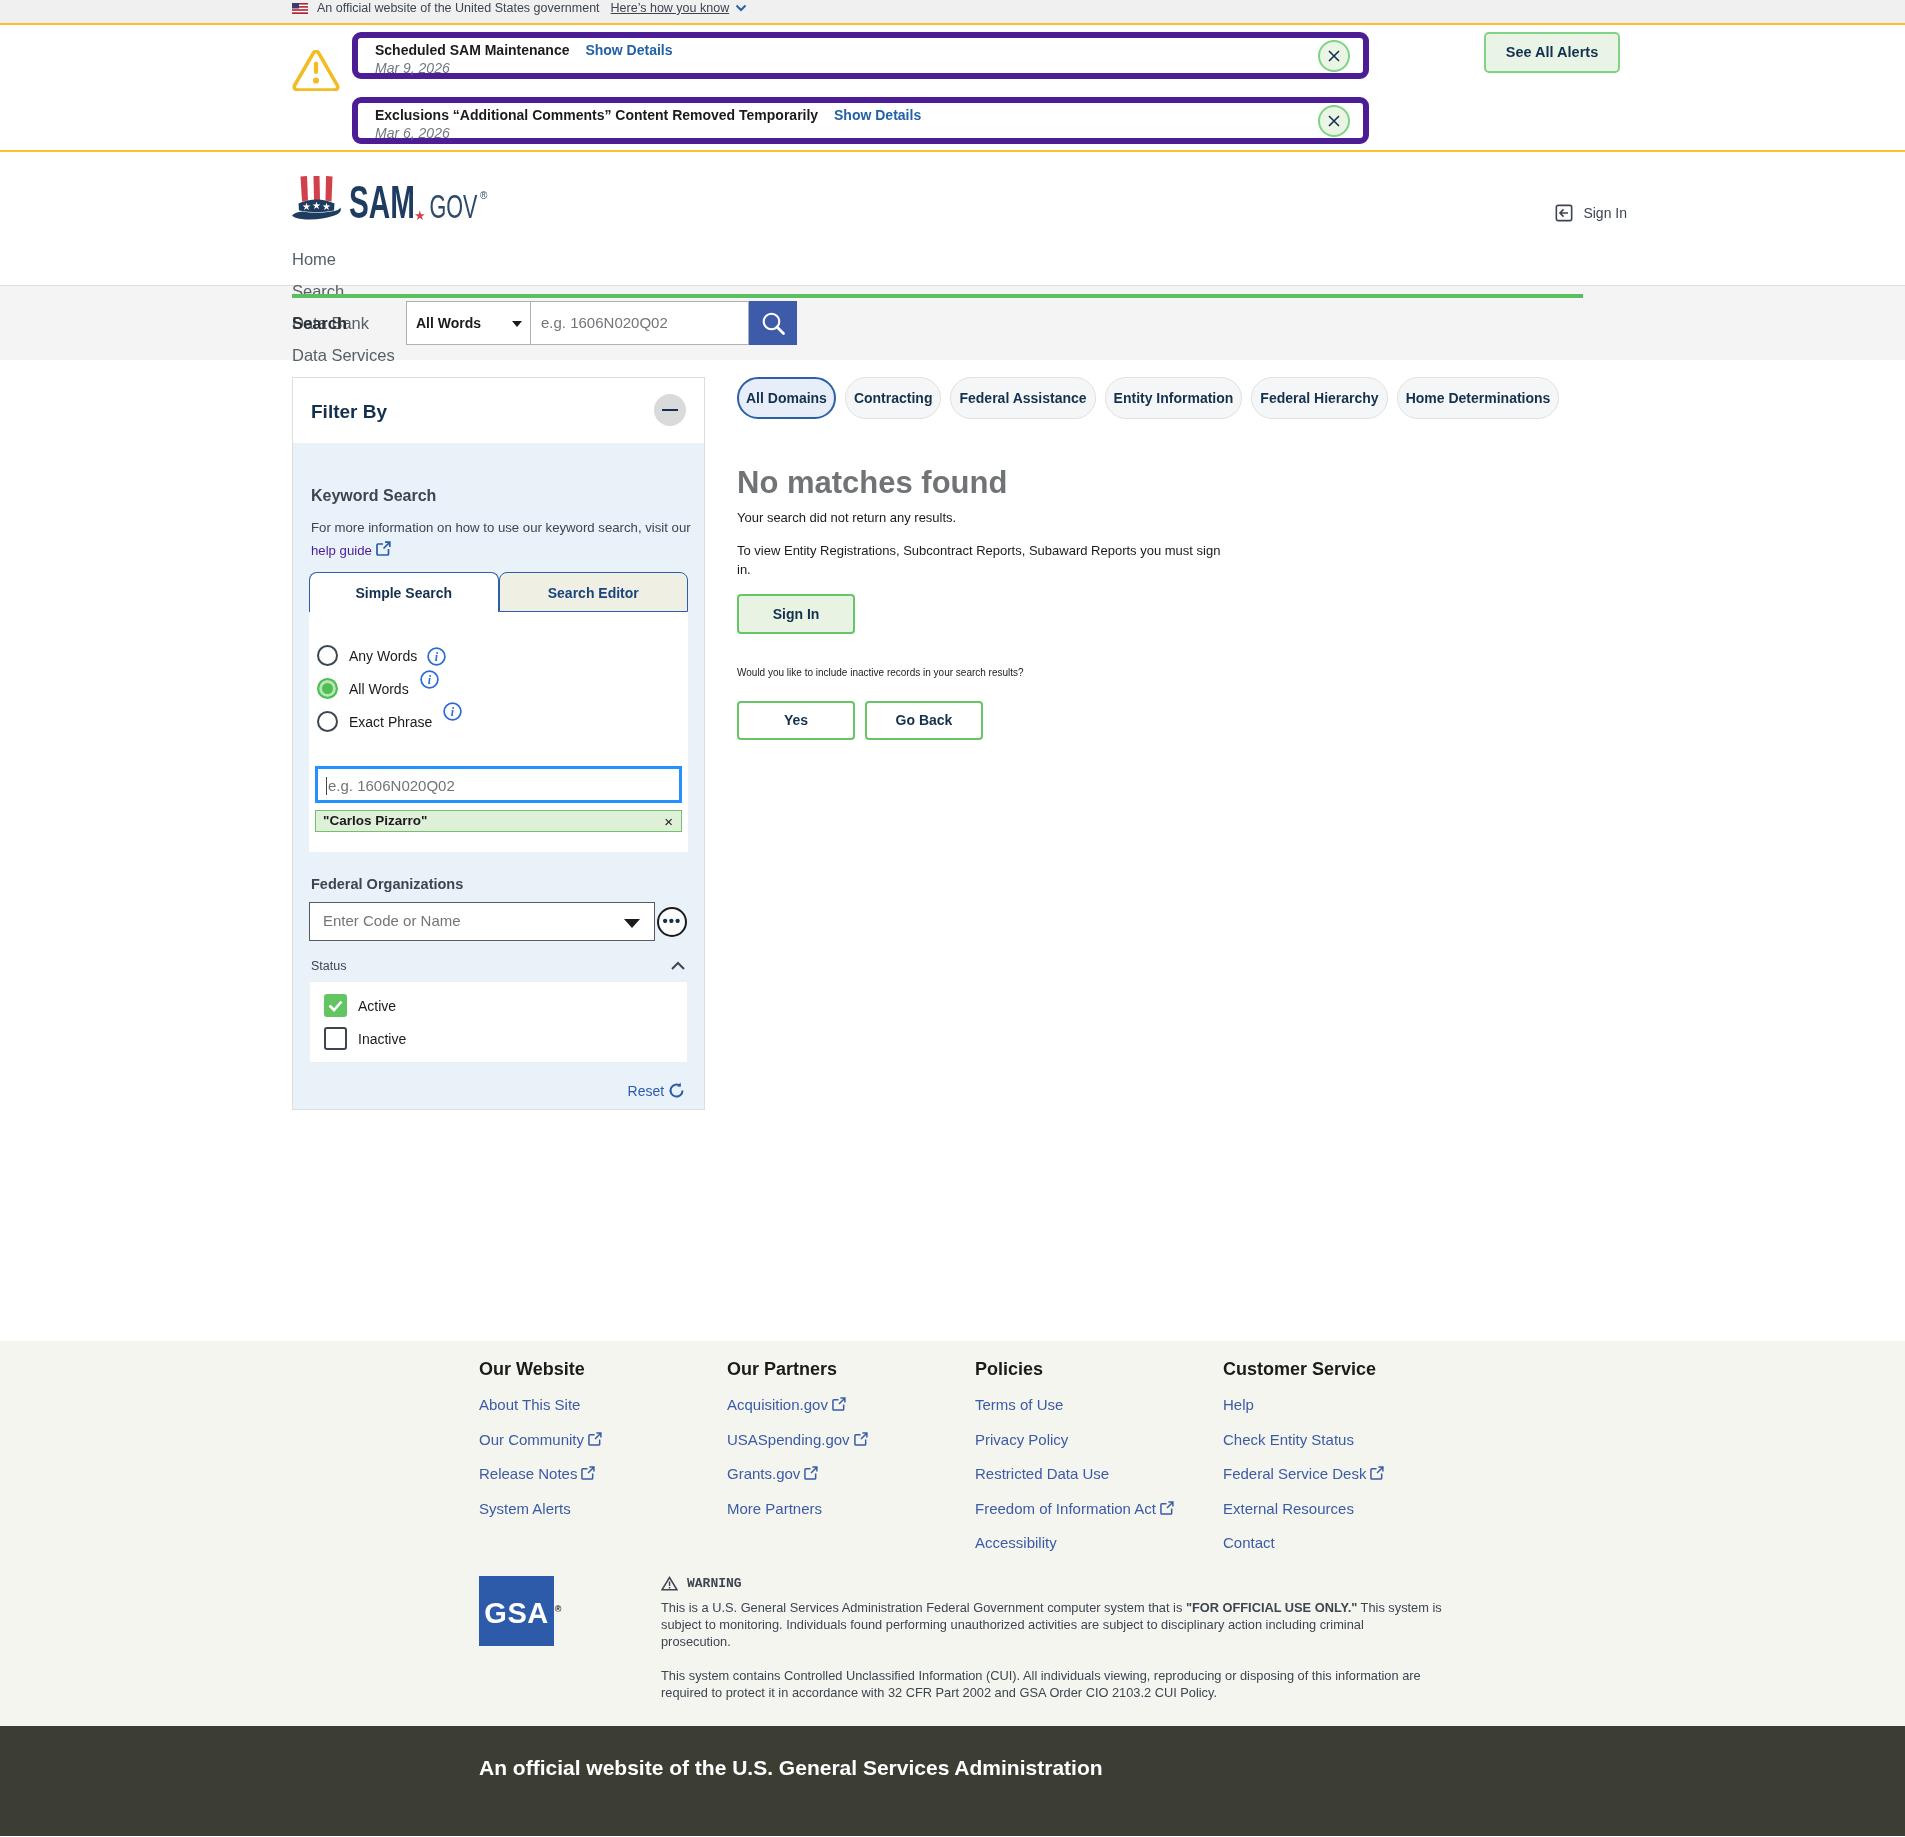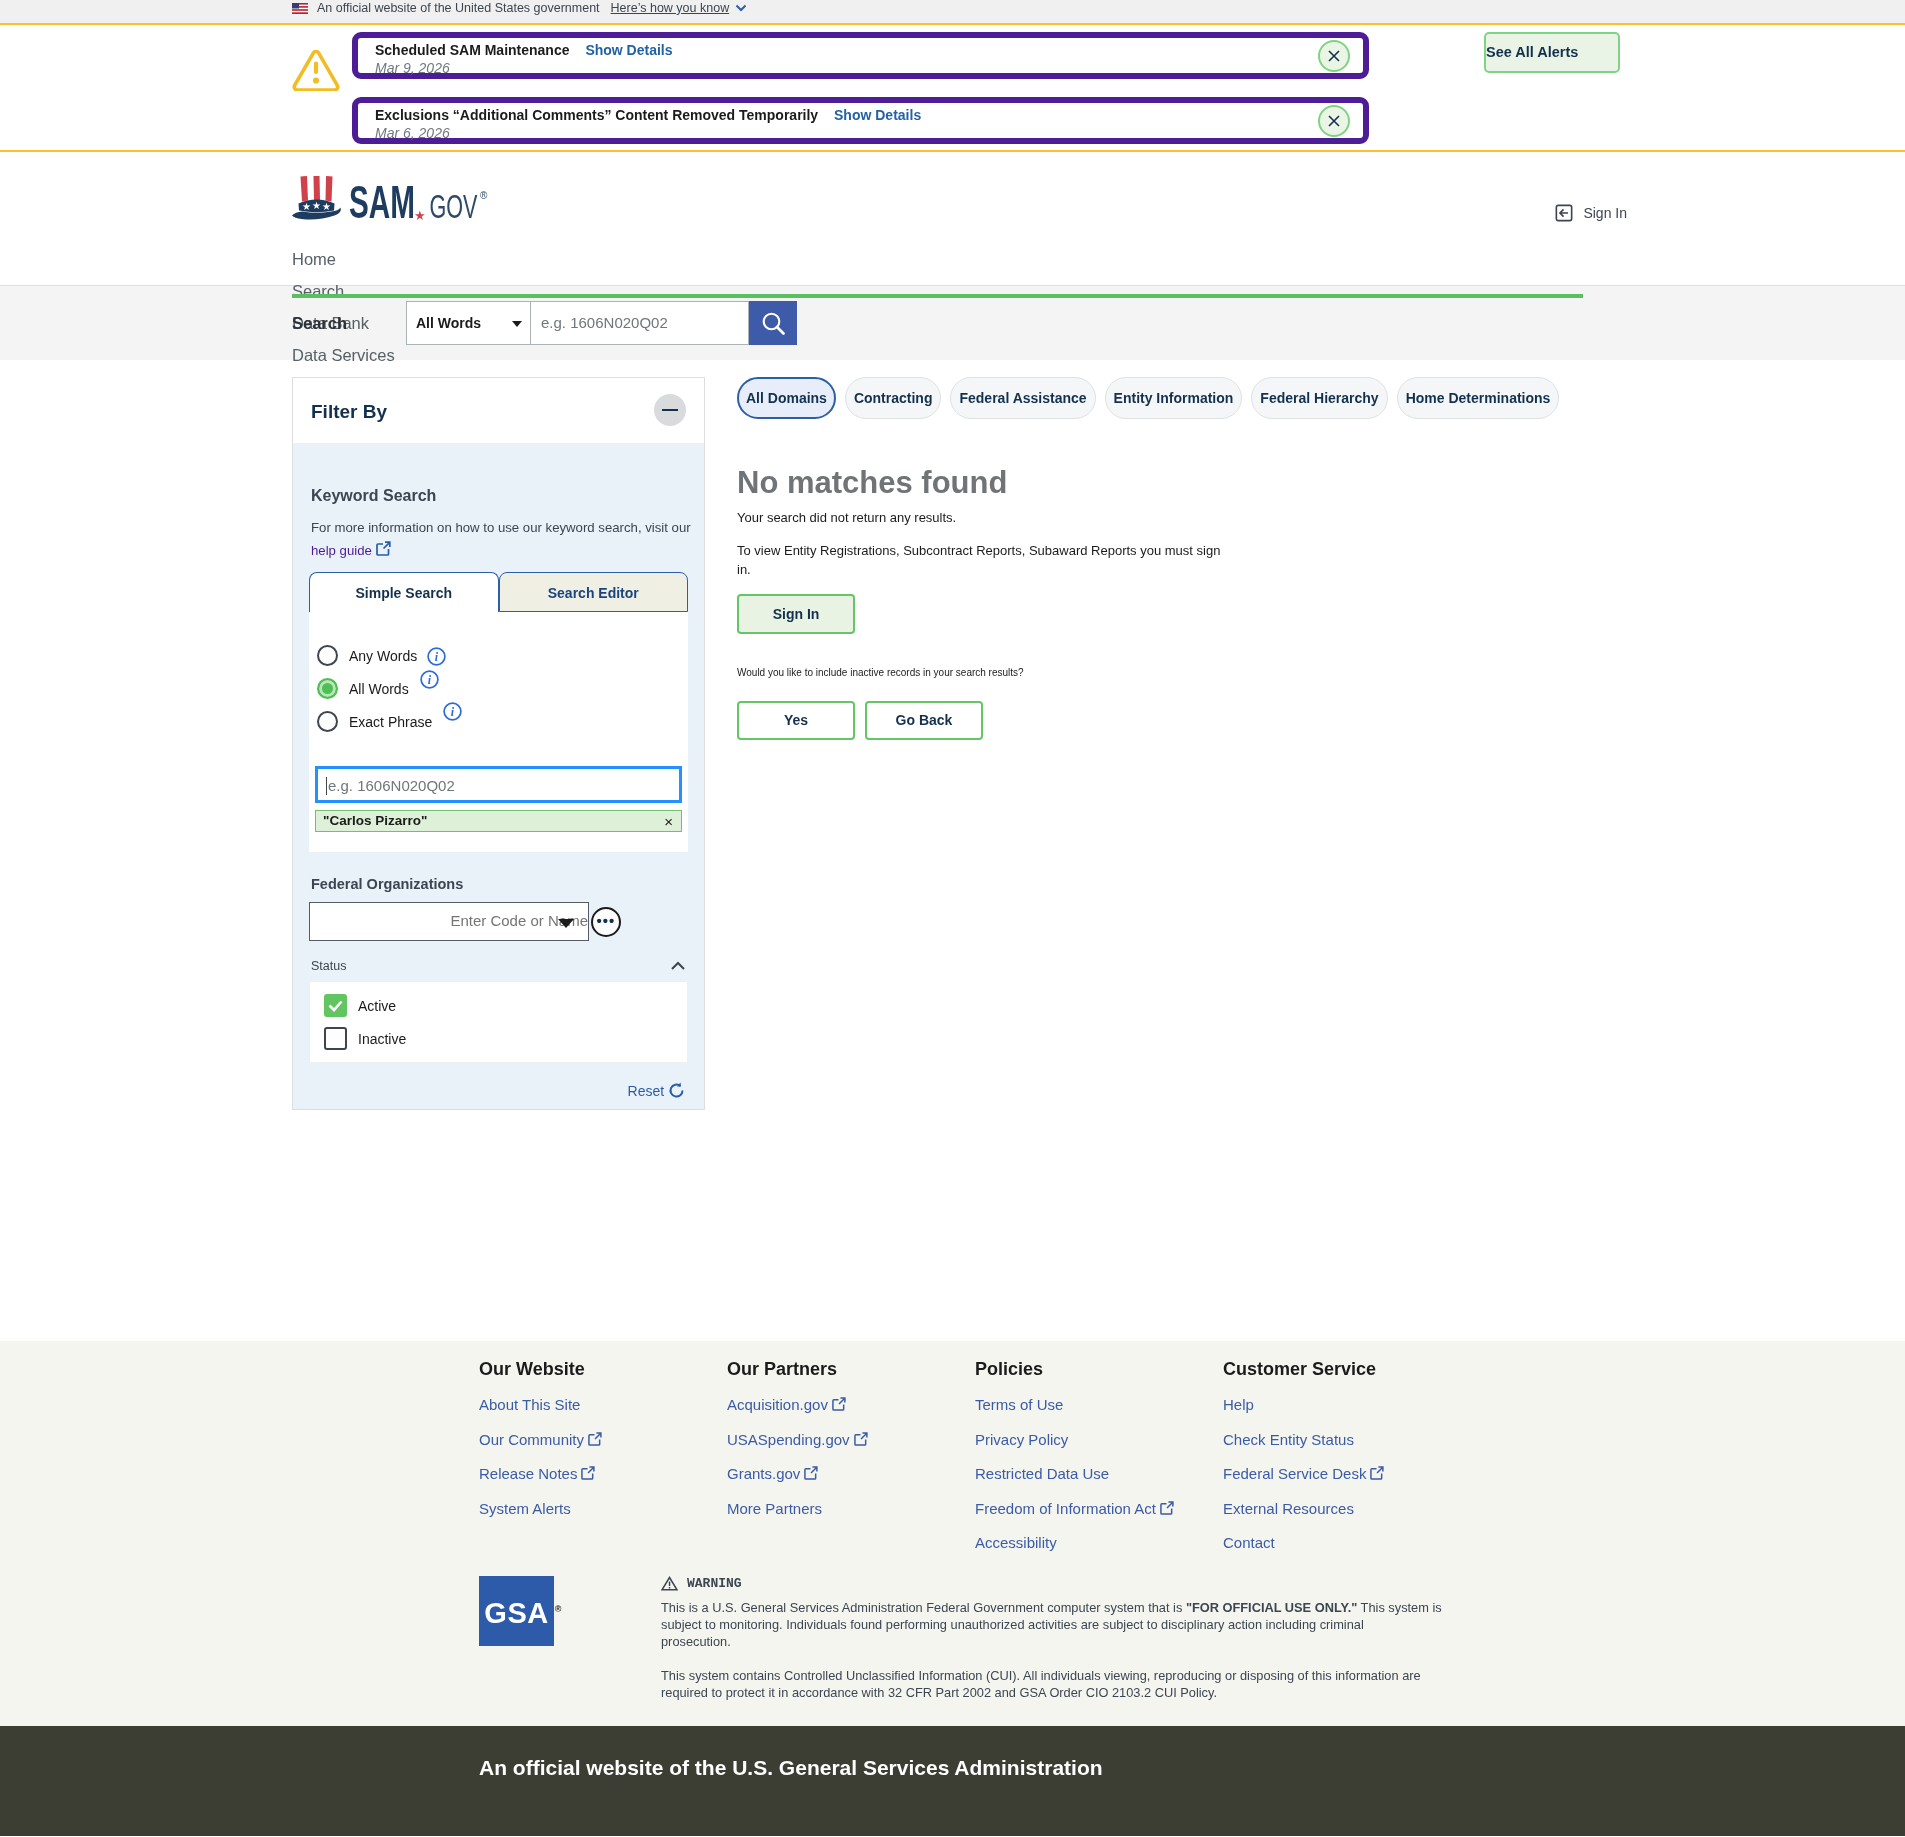--- a/index.html
+++ b/index.html
@@ -19,21 +19,21 @@
 .alerts .container { display:flex; }
 .alert-icon { width:48px; margin:18px 12px 0 0; flex:none; }
 .alert-cards { width:1017px; flex:none; }
 .alert-card { position:relative; border:6px solid #4c1d95; border-radius:9px; height:47px; padding:2px 60px 0 17px; margin-bottom:18px; }
 .alert-card:last-child { margin-bottom:0; }
 .alert-title { font-size:14px; font-weight:bold; color:#1b1b1b; line-height:20px; }
 .alert-title a { color:#2361a6; text-decoration:none; margin-left:12px; }
 .alert-date { font-size:14px; font-style:italic; color:#6f7780; line-height:17px; }
 .alert-close { position:absolute; right:13px; top:50%; margin-top:-16px; width:32px; height:32px; border-radius:50%; border:2px solid #7fd483; background:#eaf5e5; display:flex; align-items:center; justify-content:center; }
 .alert-close svg { display:block; }
-.see-all { margin-left:115px; margin-top:0; width:136px; height:41px; background:#e9f4e6; border:2px solid #7fd483; border-radius:5px; font-weight:bold; font-size:14.5px; color:#13314e; text-align:left; line-height:37px; flex:none; }
+.see-all { margin-left:115px; margin-top:0; width:136px; height:41px; background:#e9f4e6; border:2px solid #7fd483; border-radius:5px; font-weight:bold; font-size:14.5px; color:#13314e; text-align:center; line-height:37px; flex:none; }
 
 
 header .container { height:85px; }
 .logo { position:absolute; left:0; top:22px; display:flex; align-items:flex-end; }
 .signin { position:absolute; right:-14px; top:52px; display:flex; align-items:center; font-size:14px; color:#3d4551; }
 .signin svg { margin-right:10px; }
 
 
 nav { border-bottom:1px solid #dcdee0; }
 nav .container { display:flex; height:48px;flex-direction:column; }
@@ -76,21 +76,21 @@
 .info { position:absolute; top:50%; margin-top:-9px; }
 .radio-row:nth-child(1) .info { left:110px; }
 .radio-row:nth-child(2) .info { left:103px; margin-top:-19px; }
 .radio-row:nth-child(3) .info { left:126px; margin-top:-20px; }
 .kw-input { margin:34px 0 0 0; height:37px; border:3px solid #2491ff; background:#fff; font-size:15px; color:#71767a; line-height:34px; padding-left:8px; position:relative; }
 .kw-input .cursor { display:inline-block; width:1px; height:18px; background:#444; vertical-align:-4px; margin-right:1px; }
 .chip { margin-top:7px; height:22px; background:#def0d8; border:1px solid #74c06c; font-size:13.5px; font-weight:bold; color:#1b1b1b; padding:2px 8px 0 7px; display:flex; }
 .chip .x { margin-left:auto; font-weight:normal; font-size:15px; color:#1b1b1b; line-height:18px; }
 .fo-h { font-size:14.5px; font-weight:bold; color:#3d4551; padding:24px 0 0 2px; }
 .fo-row { display:flex; align-items:center; margin-top:10px; }
-.fo-select { width:280px; height:39px; border:1.5px solid #565c65; background:#fff; font-size:15px; color:#757575; line-height:36px; padding-left:13px; position:relative; flex:none;text-align:right; }
+.fo-select { width:346px; height:39px; border:1.5px solid #565c65; background:#fff; font-size:15px; color:#757575; line-height:36px; padding-left:13px; position:relative; flex:none; }
 .fo-select .tri { position:absolute; right:14px; top:16px; width:0; height:0; border-left:8px solid transparent; border-right:8px solid transparent; border-top:9px solid #1b1b1b; }
 .dots-btn { width:30px; height:30px; border-radius:50%; border:2px solid #1b1b1b; margin-left:2px; background:#fcfcfc; text-align:center; line-height:24px; font-size:15px; font-weight:bold; color:#13314e; letter-spacing:1px; flex:none; }
 .status-row { display:flex; align-items:center; margin-top:18px; padding:0 2px; }
 .status-row .lbl { font-size:12.5px; color:#3d4551; }
 .status-box { background:#fff; border:1px solid #efefef; margin-top:8px; padding:12px 14px; }
 .check-row { display:flex; align-items:center; margin-bottom:10px; }
 .check-row:last-child { margin-bottom:0; }
 .checkbox { width:23px; height:23px; border-radius:3px; flex:none; }
 .checkbox.on { background:#63c462; }
 .checkbox.off { background:#fff; border:2px solid #3d4551; }

